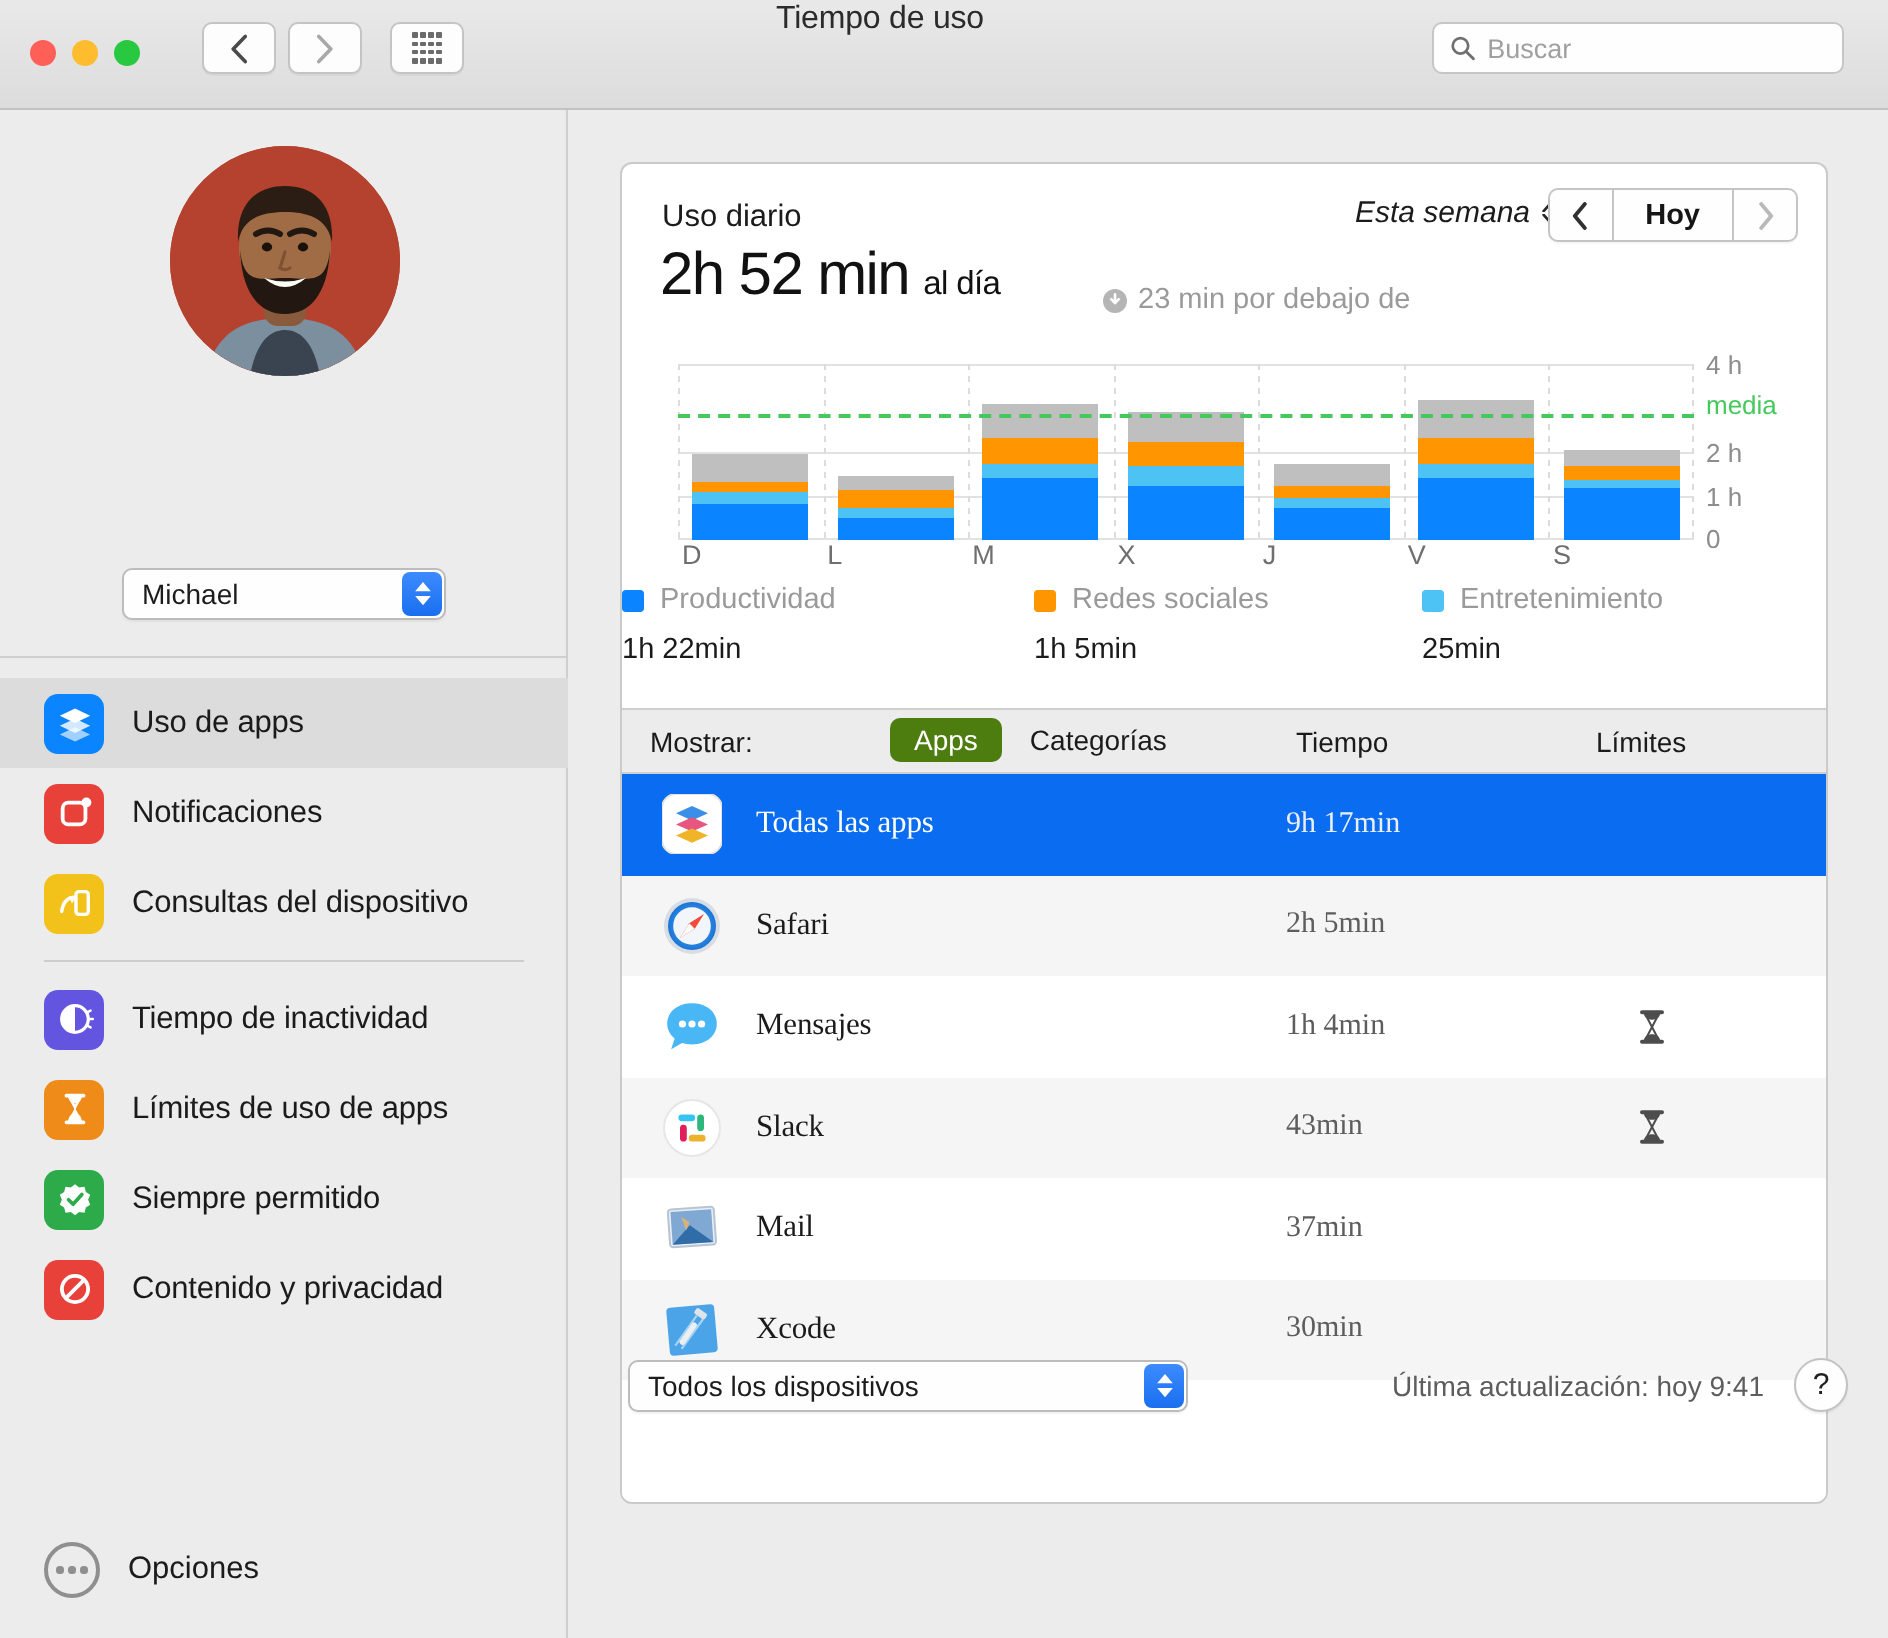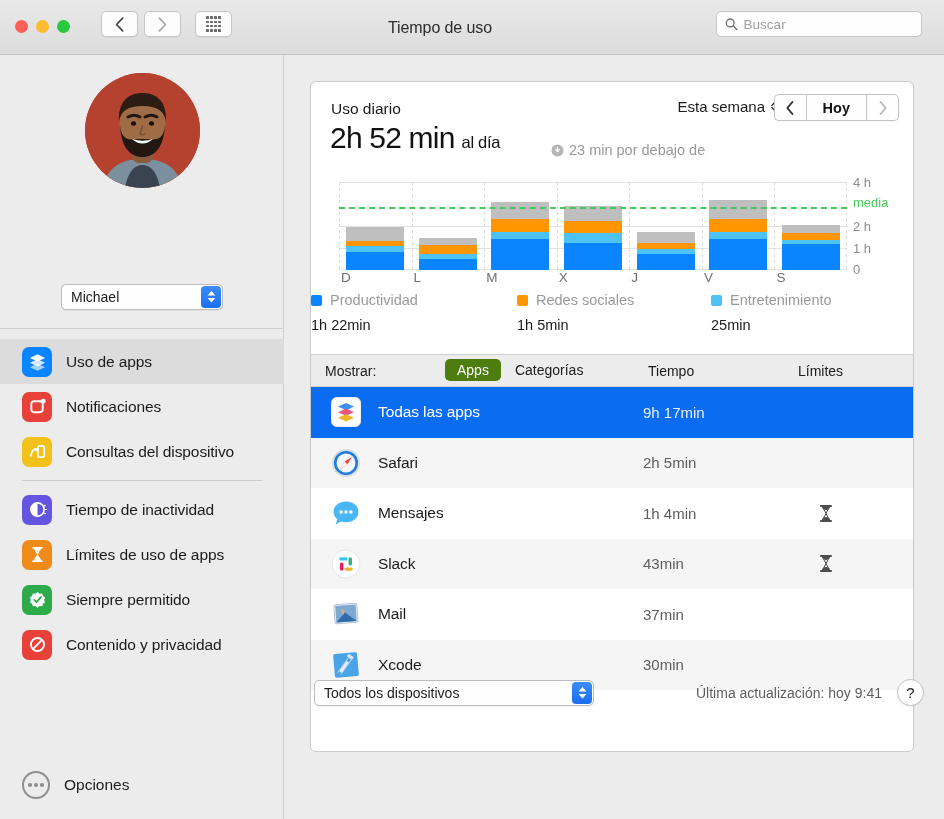--- a/index.html
+++ b/index.html
@@ -60,21 +60,21 @@
   }
   .griddots {
     display: grid;
     grid-template-columns: repeat(4, 2.6px);
     grid-template-rows: repeat(4, 2.6px);
     gap: 1.6px;
   }
   .griddots i { background: #6a6a6a; border-radius: 0.5px; display:block; width:2.6px; height:2.6px;}
 
   .wintitle {
-    position: absolute; left: 0; top: 19px; width: 880px;
+    position: absolute; left: 0; top: 1px; width: 880px;
     text-align: center;
     font-size: 16px; color: #2b2b2b;
     letter-spacing: -0.1px;
   }
 
   .searchbox {
     position: absolute; right: 22px; top: 11px;
     width: 206px; height: 26px;
     background: #fefefe;
     border: 1px solid #c6c6c6;
@@ -206,21 +206,21 @@
   .sum-big .unit { font-size: 16.5px; color: #111; letter-spacing: -0.3px; }
   .sum-delta {
     position: absolute; left: 240px; top: 60px;
     display: flex; align-items: center; gap: 5px;
     font-size: 14.5px; color: #9a9a9a;
   }
 
   .range-ctrl {
     position: absolute; right: 133px; top: 16px;
     display: flex; align-items: center; gap: 6px;
-    font-size: 15px; color: #1b1b1b;
+    font-size: 15px; color: #1b1b1b; font-style: italic;
   }
   .chev-ud { display: flex; flex-direction: column; gap: 1px; }
 
   .daynav {
     position: absolute; right: 14px; top: 12px;
     display: flex; align-items: center;
   }
   .dn-btn {
     height: 27px; min-width: 32px;
     background: #fefefe;
@@ -348,20 +348,21 @@
     position: relative;
     height: 475px;
     overflow: hidden;
     background: #fff;
   }
   .approw {
     height: 50.5px;
     display: flex; align-items: center;
     position: relative;
     background: #ffffff;
+    font-family: Liberation Serif, serif;
   }
   .approw.alt { background: #f5f5f5; }
   .approw.selected { background: #0a6cf1; }
   .approw .appicon {
     position: absolute; left: 20px; top: 50%;
     transform: translateY(-50%);
     width: 30px; height: 30px;
   }
   .approw .appname {
     position: absolute; left: 67px;

